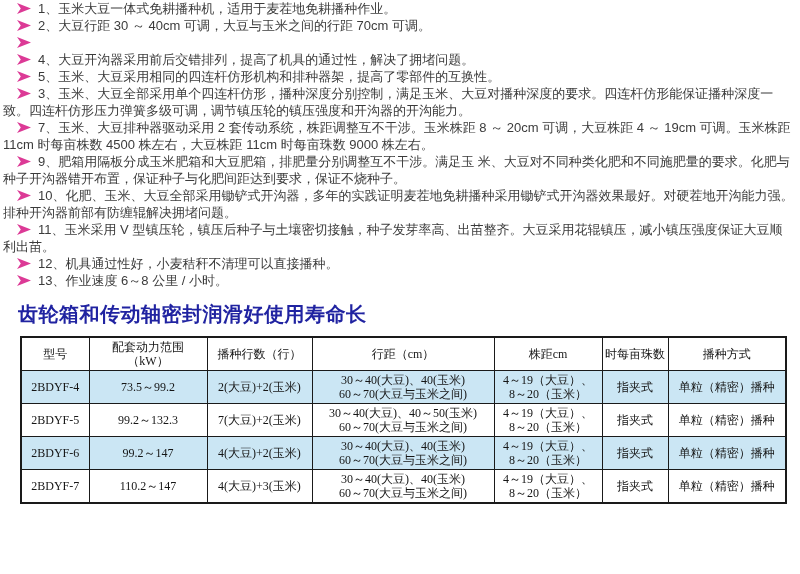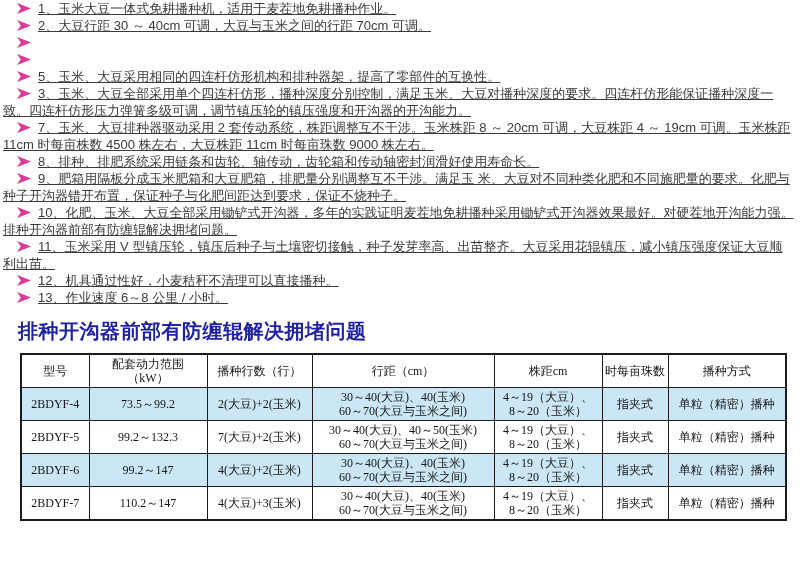--- a/index.html
+++ b/index.html
@@ -27,21 +27,20 @@
     margin: 0;
     padding: 0;
   }
   .feature-item {
     margin: 0;
     padding: 0 6px 0 3px;
     font-size: 13px;
     line-height: 17px;
     color: #3b3b3b;
     text-indent: 14px;
-    text-decoration: underline;
   }
   .arrow-bullet {
     display: inline-block;
     width: 14px;
     height: 11px;
     margin-right: 7px;
     vertical-align: -1px;
     text-indent: 0;
   }
   .arrow-bullet svg { display: block; }
@@ -94,51 +93,48 @@
             <polygon points="0,0 14,5.5 0,11 3.8,5.5" fill="#dc3a96"></polygon>
           </svg></span><span class="feature-text">1、玉米大豆一体式免耕播种机，适用于麦茬地免耕播种作业。</span></p>
     <p class="feature-item"><span class="arrow-bullet"><svg width="14" height="11" viewBox="0 0 14 11">
             <polygon points="0,0 14,5.5 0,11 3.8,5.5" fill="#dc3a96"></polygon>
           </svg></span><span class="feature-text">2、大豆行距 30 ～ 40cm 可调，大豆与玉米之间的行距 70cm 可调。</span></p>
     <p class="feature-item"><span class="arrow-bullet"><svg width="14" height="11" viewBox="0 0 14 11">
             <polygon points="0,0 14,5.5 0,11 3.8,5.5" fill="#dc3a96"></polygon>
           </svg></span></p>
     <p class="feature-item"><span class="arrow-bullet"><svg width="14" height="11" viewBox="0 0 14 11">
             <polygon points="0,0 14,5.5 0,11 3.8,5.5" fill="#dc3a96"></polygon>
-          </svg></span></p>
+          </svg></span><span class="feature-text">4、大豆开沟器采用前后交错排列，提高了机具的通过性，解决了拥堵问题。</span></p>
     <p class="feature-item"><span class="arrow-bullet"><svg width="14" height="11" viewBox="0 0 14 11">
             <polygon points="0,0 14,5.5 0,11 3.8,5.5" fill="#dc3a96"></polygon>
           </svg></span><span class="feature-text">5、玉米、大豆采用相同的四连杆仿形机构和排种器架，提高了零部件的互换性。</span></p>
     <p class="feature-item"><span class="arrow-bullet"><svg width="14" height="11" viewBox="0 0 14 11">
             <polygon points="0,0 14,5.5 0,11 3.8,5.5" fill="#dc3a96"></polygon>
           </svg></span><span class="feature-text">3、玉米、大豆全部采用单个四连杆仿形，播种深度分别控制，满足玉米、大豆对播种深度的要求。四连杆仿形能保证播种深度一致。四连杆仿形压力弹簧多级可调，调节镇压轮的镇压强度和开沟器的开沟能力。</span></p>
     <p class="feature-item"><span class="arrow-bullet"><svg width="14" height="11" viewBox="0 0 14 11">
             <polygon points="0,0 14,5.5 0,11 3.8,5.5" fill="#dc3a96"></polygon>
           </svg></span><span class="feature-text">7、玉米、大豆排种器驱动采用 2 套传动系统，株距调整互不干涉。玉米株距 8 ～ 20cm 可调，大豆株距 4 ～ 19cm 可调。玉米株距 11cm 时每亩株数 4500 株左右，大豆株距 11cm 时每亩珠数 9000 株左右。</span></p>
-    <p class="feature-item"><span class="arrow-bullet"><svg width="14" height="11" viewBox="0 0 14 11">
-            <polygon points="0,0 14,5.5 0,11 3.8,5.5" fill="#dc3a96"></polygon>
-          </svg></span><span class="feature-text">8、排种、排肥系统采用链条和齿轮、轴传动，齿轮箱和传动轴密封润滑好使用寿命长。</span></p>
     <p class="feature-item"><span class="arrow-bullet"><svg width="14" height="11" viewBox="0 0 14 11">
             <polygon points="0,0 14,5.5 0,11 3.8,5.5" fill="#dc3a96"></polygon>
           </svg></span><span class="feature-text">9、肥箱用隔板分成玉米肥箱和大豆肥箱，排肥量分别调整互不干涉。满足玉 米、大豆对不同种类化肥和不同施肥量的要求。化肥与种子开沟器错开布置，保证种子与化肥间距达到要求，保证不烧种子。</span></p>
     <p class="feature-item"><span class="arrow-bullet"><svg width="14" height="11" viewBox="0 0 14 11">
             <polygon points="0,0 14,5.5 0,11 3.8,5.5" fill="#dc3a96"></polygon>
           </svg></span><span class="feature-text">10、化肥、玉米、大豆全部采用锄铲式开沟器，多年的实践证明麦茬地免耕播种采用锄铲式开沟器效果最好。对硬茬地开沟能力强。排种开沟器前部有防缠辊解决拥堵问题。</span></p>
     <p class="feature-item"><span class="arrow-bullet"><svg width="14" height="11" viewBox="0 0 14 11">
             <polygon points="0,0 14,5.5 0,11 3.8,5.5" fill="#dc3a96"></polygon>
           </svg></span><span class="feature-text">11、玉米采用 V 型镇压轮，镇压后种子与土壤密切接触，种子发芽率高、出苗整齐。大豆采用花辊镇压，减小镇压强度保证大豆顺利出苗。</span></p>
     <p class="feature-item"><span class="arrow-bullet"><svg width="14" height="11" viewBox="0 0 14 11">
             <polygon points="0,0 14,5.5 0,11 3.8,5.5" fill="#dc3a96"></polygon>
           </svg></span><span class="feature-text">12、机具通过性好，小麦秸秆不清理可以直接播种。</span></p>
     <p class="feature-item"><span class="arrow-bullet"><svg width="14" height="11" viewBox="0 0 14 11">
             <polygon points="0,0 14,5.5 0,11 3.8,5.5" fill="#dc3a96"></polygon>
           </svg></span><span class="feature-text">13、作业速度 6～8 公里 / 小时。</span></p>
   </div>
 
-  <h2 class="specs-title">排种开沟器前部有防缠辊解决拥堵问题</h2>
+  <h2 class="specs-title">齿轮箱和传动轴密封润滑好使用寿命长</h2>
 
   <table class="specs-table">
     <colgroup>
       <col style="width:68px">
       <col style="width:118px">
       <col style="width:105px">
       <col style="width:182px">
       <col style="width:108px">
       <col style="width:66px">
       <col style="width:118px">

